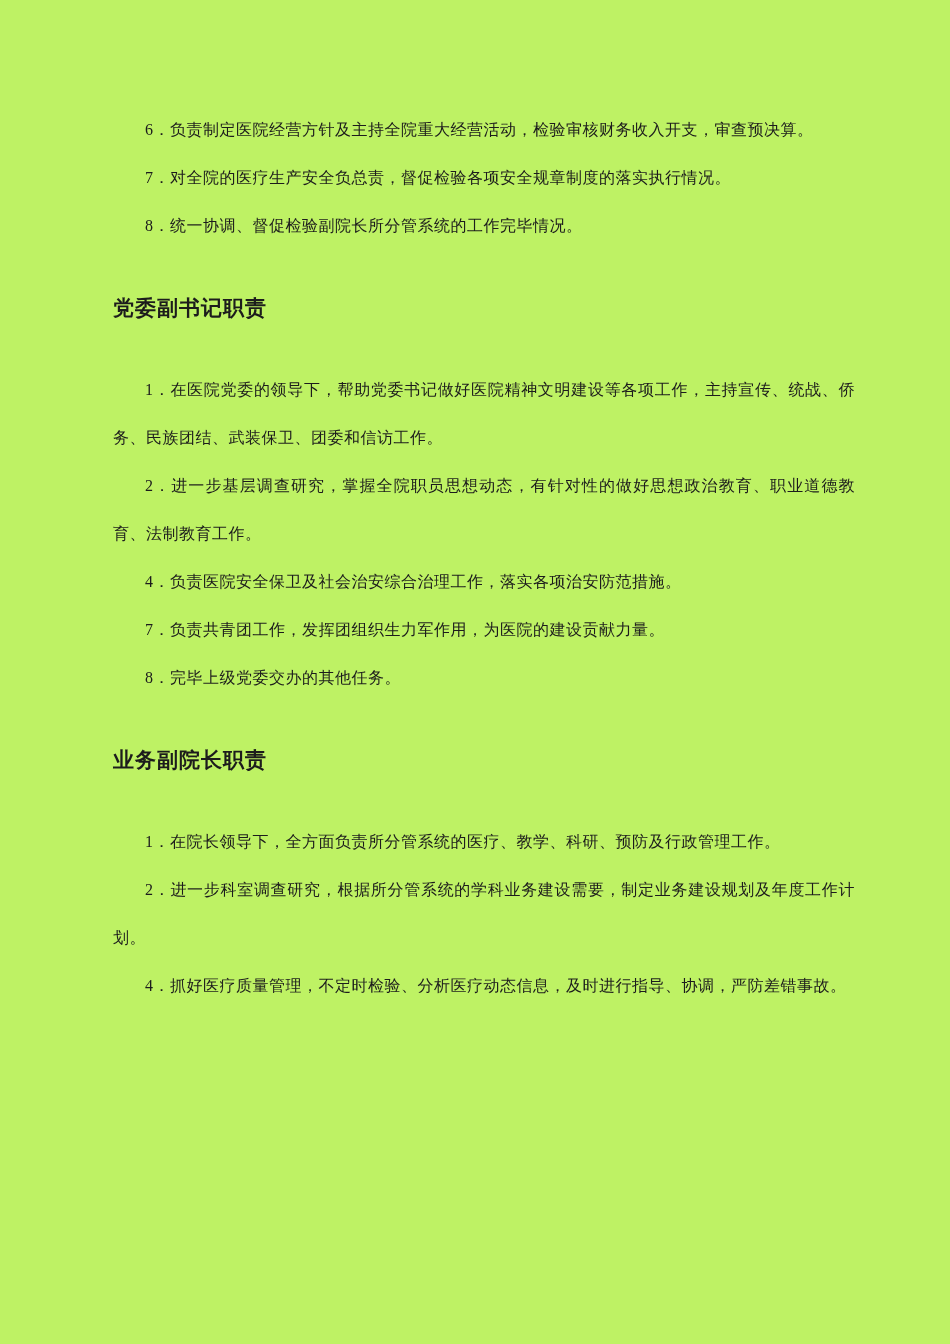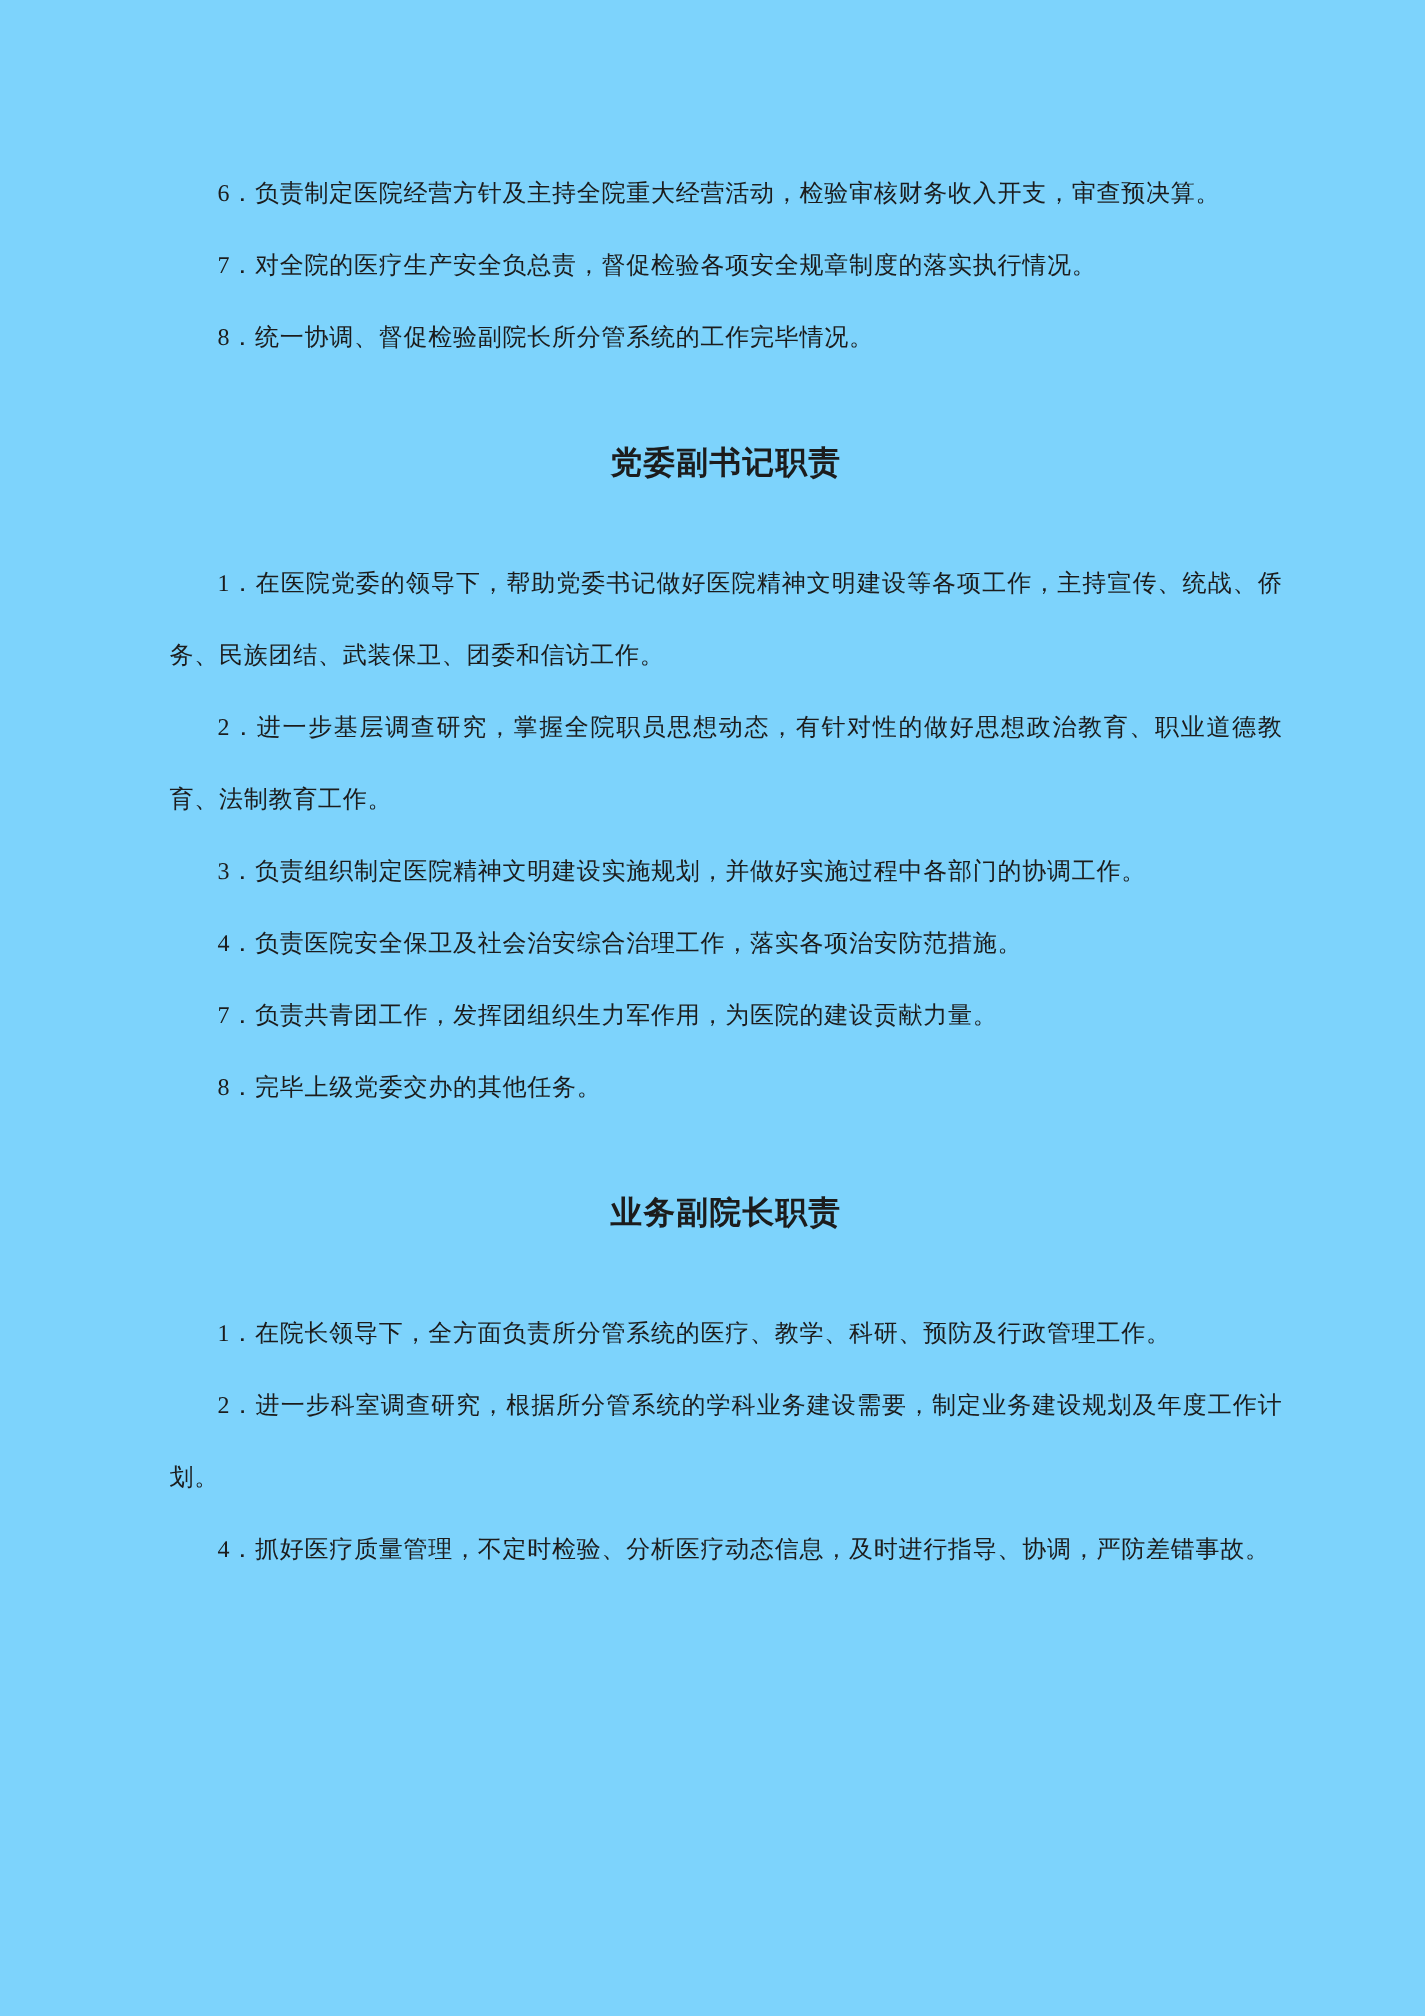--- a/index.html
+++ b/index.html
@@ -5,57 +5,55 @@
   html, body {
     margin: 0;
     padding: 0;
     background: #ffffff;
   }
   .page {
     position: relative;
     width: 950px;
     height: 1344px;
     margin: 0 auto;
-    background: #7dd3fc;
+    background: #bef264;
     box-sizing: border-box;
     padding: 106px 95px 40px 113px;
     overflow: hidden;
     font-family: "Liberation Serif", "DejaVu Serif", serif;
     color: #1c1c1c;
   }
   .para {
     margin: 0;
     font-size: 16px;
     line-height: 48px;
     text-indent: 2em;
     text-align: justify;
     letter-spacing: 0.5px;
   }
   .section-heading {
     margin: 34px 0 34px 0;
     font-size: 21px;
     line-height: 48px;
     font-weight: bold;
-    text-align: center;
     letter-spacing: 1px;
   }
 </style>
 </head>
 <body>
 
 <div class="page">
 
   <p class="para">6．负责制定医院经营方针及主持全院重大经营活动，检验审核财务收入开支，审查预决算。</p>
   <p class="para">7．对全院的医疗生产安全负总责，督促检验各项安全规章制度的落实执行情况。</p>
   <p class="para">8．统一协调、督促检验副院长所分管系统的工作完毕情况。</p>
 
   <h2 class="section-heading">党委副书记职责</h2>
   <p class="para">1．在医院党委的领导下，帮助党委书记做好医院精神文明建设等各项工作，主持宣传、统战、侨务、民族团结、武装保卫、团委和信访工作。</p>
   <p class="para">2．进一步基层调查研究，掌握全院职员思想动态，有针对性的做好思想政治教育、职业道德教育、法制教育工作。</p>
-  <p class="para">3．负责组织制定医院精神文明建设实施规划，并做好实施过程中各部门的协调工作。</p>
   <p class="para">4．负责医院安全保卫及社会治安综合治理工作，落实各项治安防范措施。</p>
   <p class="para">7．负责共青团工作，发挥团组织生力军作用，为医院的建设贡献力量。</p>
   <p class="para">8．完毕上级党委交办的其他任务。</p>
 
   <h2 class="section-heading">业务副院长职责</h2>
   <p class="para">1．在院长领导下，全方面负责所分管系统的医疗、教学、科研、预防及行政管理工作。</p>
   <p class="para">2．进一步科室调查研究，根据所分管系统的学科业务建设需要，制定业务建设规划及年度工作计划。</p>
   <p class="para">4．抓好医疗质量管理，不定时检验、分析医疗动态信息，及时进行指导、协调，严防差错事故。</p>
 
 </div>

